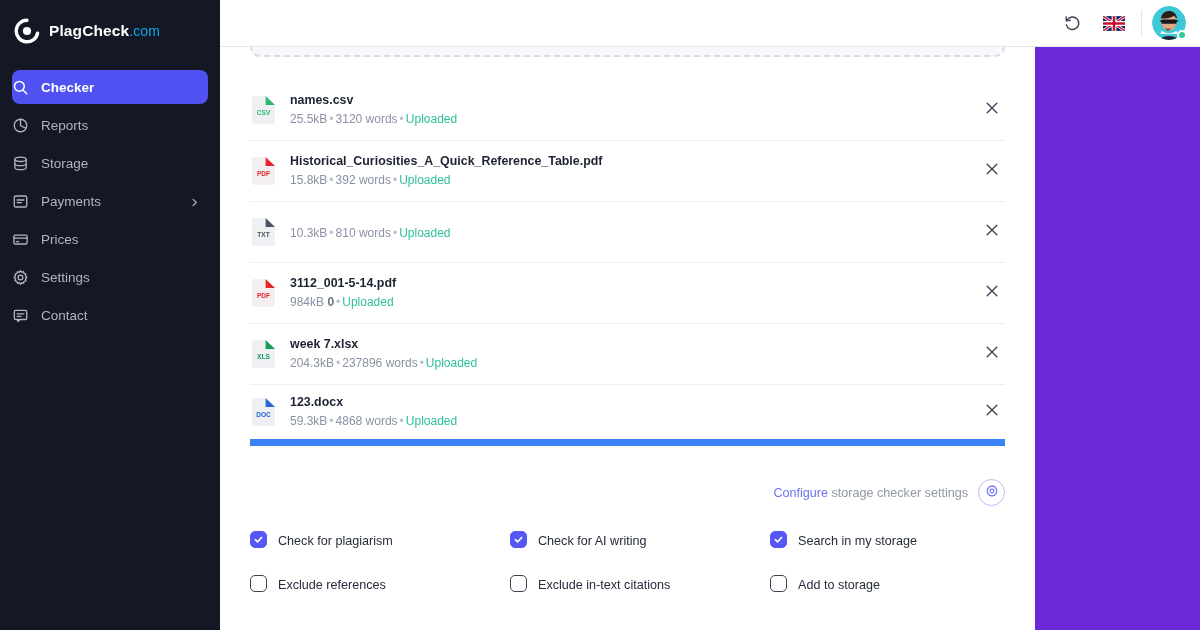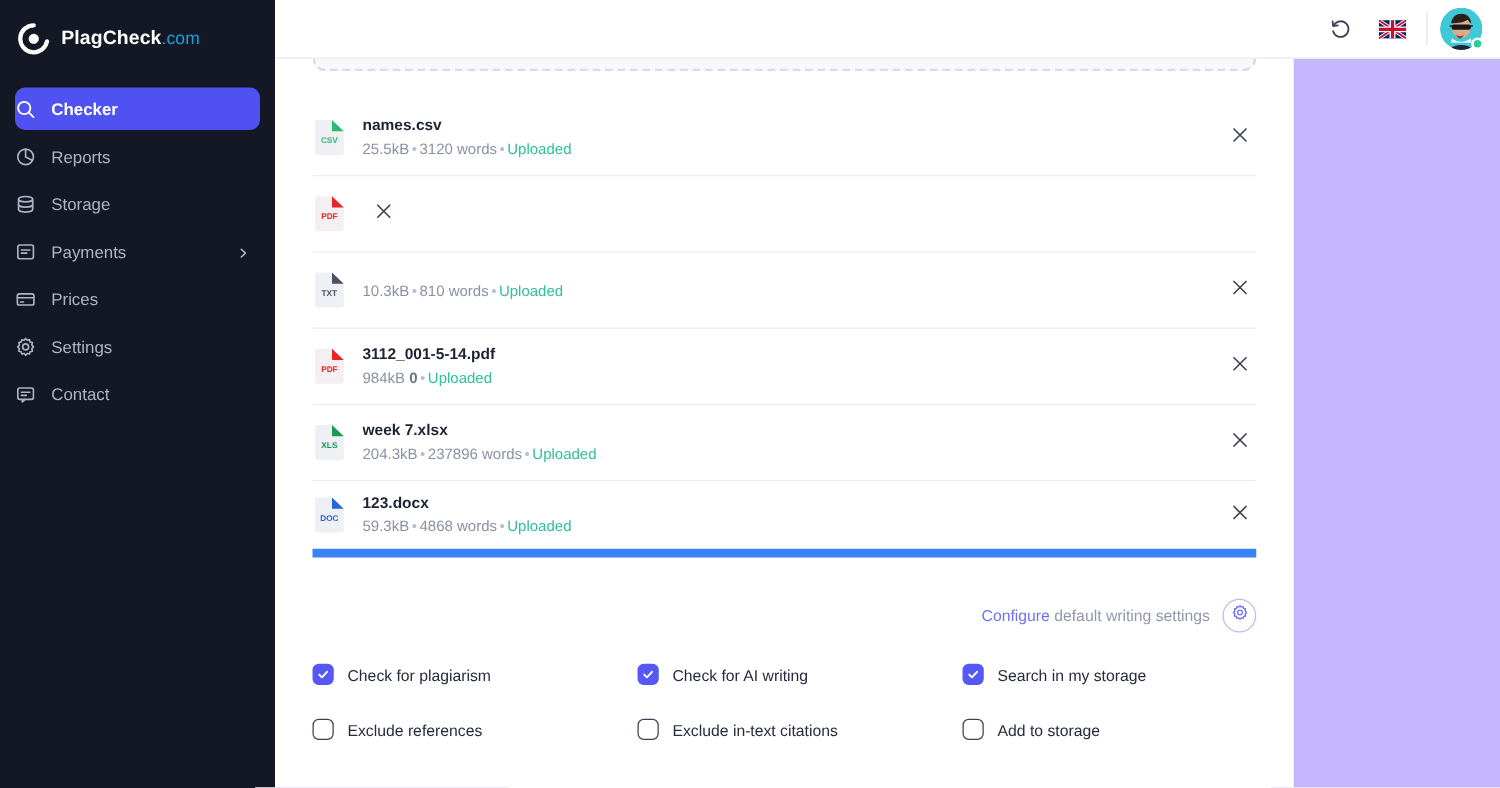--- a/index.html
+++ b/index.html
@@ -32,21 +32,21 @@
     height: 34px; border-radius: 8px; padding: 0 0;
     color: #aeb4c6; font-size: 13.5px; cursor: pointer;
     position: relative;
   }
   .nav-item .ico { width: 17px; height: 17px; flex: 0 0 17px; display: block; }
   .nav-item.active { background: #4f52f0; color: #ffffff; font-weight: 600; }
   .nav-item.active .ico { color: #ffffff; }
   .nav-chevron { position: absolute; right: 8px; width: 11px; height: 11px; }
 
   
-  .main { flex: 1 1 auto; height: 630px; position: relative; background: #c4b5fd; }
+  .main { flex: 1 1 auto; height: 630px; position: relative; background: #6d28d9; }
 
   .topbar {
     height: 47px; background: #ffffff;
     border-bottom: 1px solid #e6e7ee;
     display: flex; align-items: center; justify-content: flex-end;
     padding-right: 14px; gap: 0px;
   }
   .top-btn {
     width: 42px; height: 42px; display: flex; align-items: center; justify-content: center;
     cursor: pointer; color: #3c4354;
@@ -310,20 +310,26 @@
         </div>
 
         <div class="file-row">
           <span class="file-ico">
             <svg viewBox="0 0 27 30" width="27" height="30">
               <path d="M2 3.4A2.4 2.4 0 0 1 4.4 1h11.2L25 10v16.6a2.4 2.4 0 0 1-2.4 2.4H4.4A2.4 2.4 0 0 1 2 26.6z" fill="#f4eff0"></path>
               <path d="M15.6 1 25 10h-9.4z" fill="#e8262a"></path>
               <text x="13.5" y="19.6" font-family="Liberation Sans, sans-serif" font-size="6.6" font-weight="700" fill="#e8262a" text-anchor="middle">PDF</text>
             </svg>
           </span>
+          <div class="file-meta">
+            <div class="file-name">Historical_Curiosities_A_Quick_Reference_Table.pdf</div>
+            <div class="file-sub">
+              <span>15.8kB</span><span class="dot">•</span><span>392 words</span><span class="dot">•</span><span class="ok">Uploaded</span>
+            </div>
+          </div>
           <div class="remove-btn">
             <span>
               <svg viewBox="0 0 18 18" width="16" height="16" fill="none" stroke="currentColor" stroke-width="1.5">
                   <path d="M3.6 3.6 L14.4 14.4 M14.4 3.6 L3.6 14.4" stroke-linecap="round"></path>
                 </svg>
             </span>
           </div>
         </div>
 
         <div class="file-row">
@@ -413,21 +419,21 @@
               <svg viewBox="0 0 18 18" width="16" height="16" fill="none" stroke="currentColor" stroke-width="1.5">
                   <path d="M3.6 3.6 L14.4 14.4 M14.4 3.6 L3.6 14.4" stroke-linecap="round"></path>
                 </svg>
             </span>
           </div>
         </div>
 
       </div>
 
       <div class="configure-row">
-        <span class="configure-link"><b>Configure</b><span> default writing settings</span></span>
+        <span class="configure-link"><b>Configure</b><span> storage checker settings</span></span>
         <span class="gear-btn">
           <span>
             <svg viewBox="0 0 18 18" width="14" height="14" fill="none" stroke="currentColor" stroke-width="1.4">
               <circle cx="9" cy="9" r="2.4"></circle>
               <path d="M9 1.9l1.3 1.5 1.95-.5.55 1.93 1.93.55-.5 1.95L15.7 9l-1.47 1.62.5 1.95-1.93.55-.55 1.93-1.95-.5L9 16.1l-1.3-1.55-1.95.5-.55-1.93-1.93-.55.5-1.95L2.3 9l1.47-1.62-.5-1.95 1.93-.55.55-1.93 1.95.5z" stroke-linejoin="round"></path>
             </svg>
           </span>
         </span>
       </div>
 

